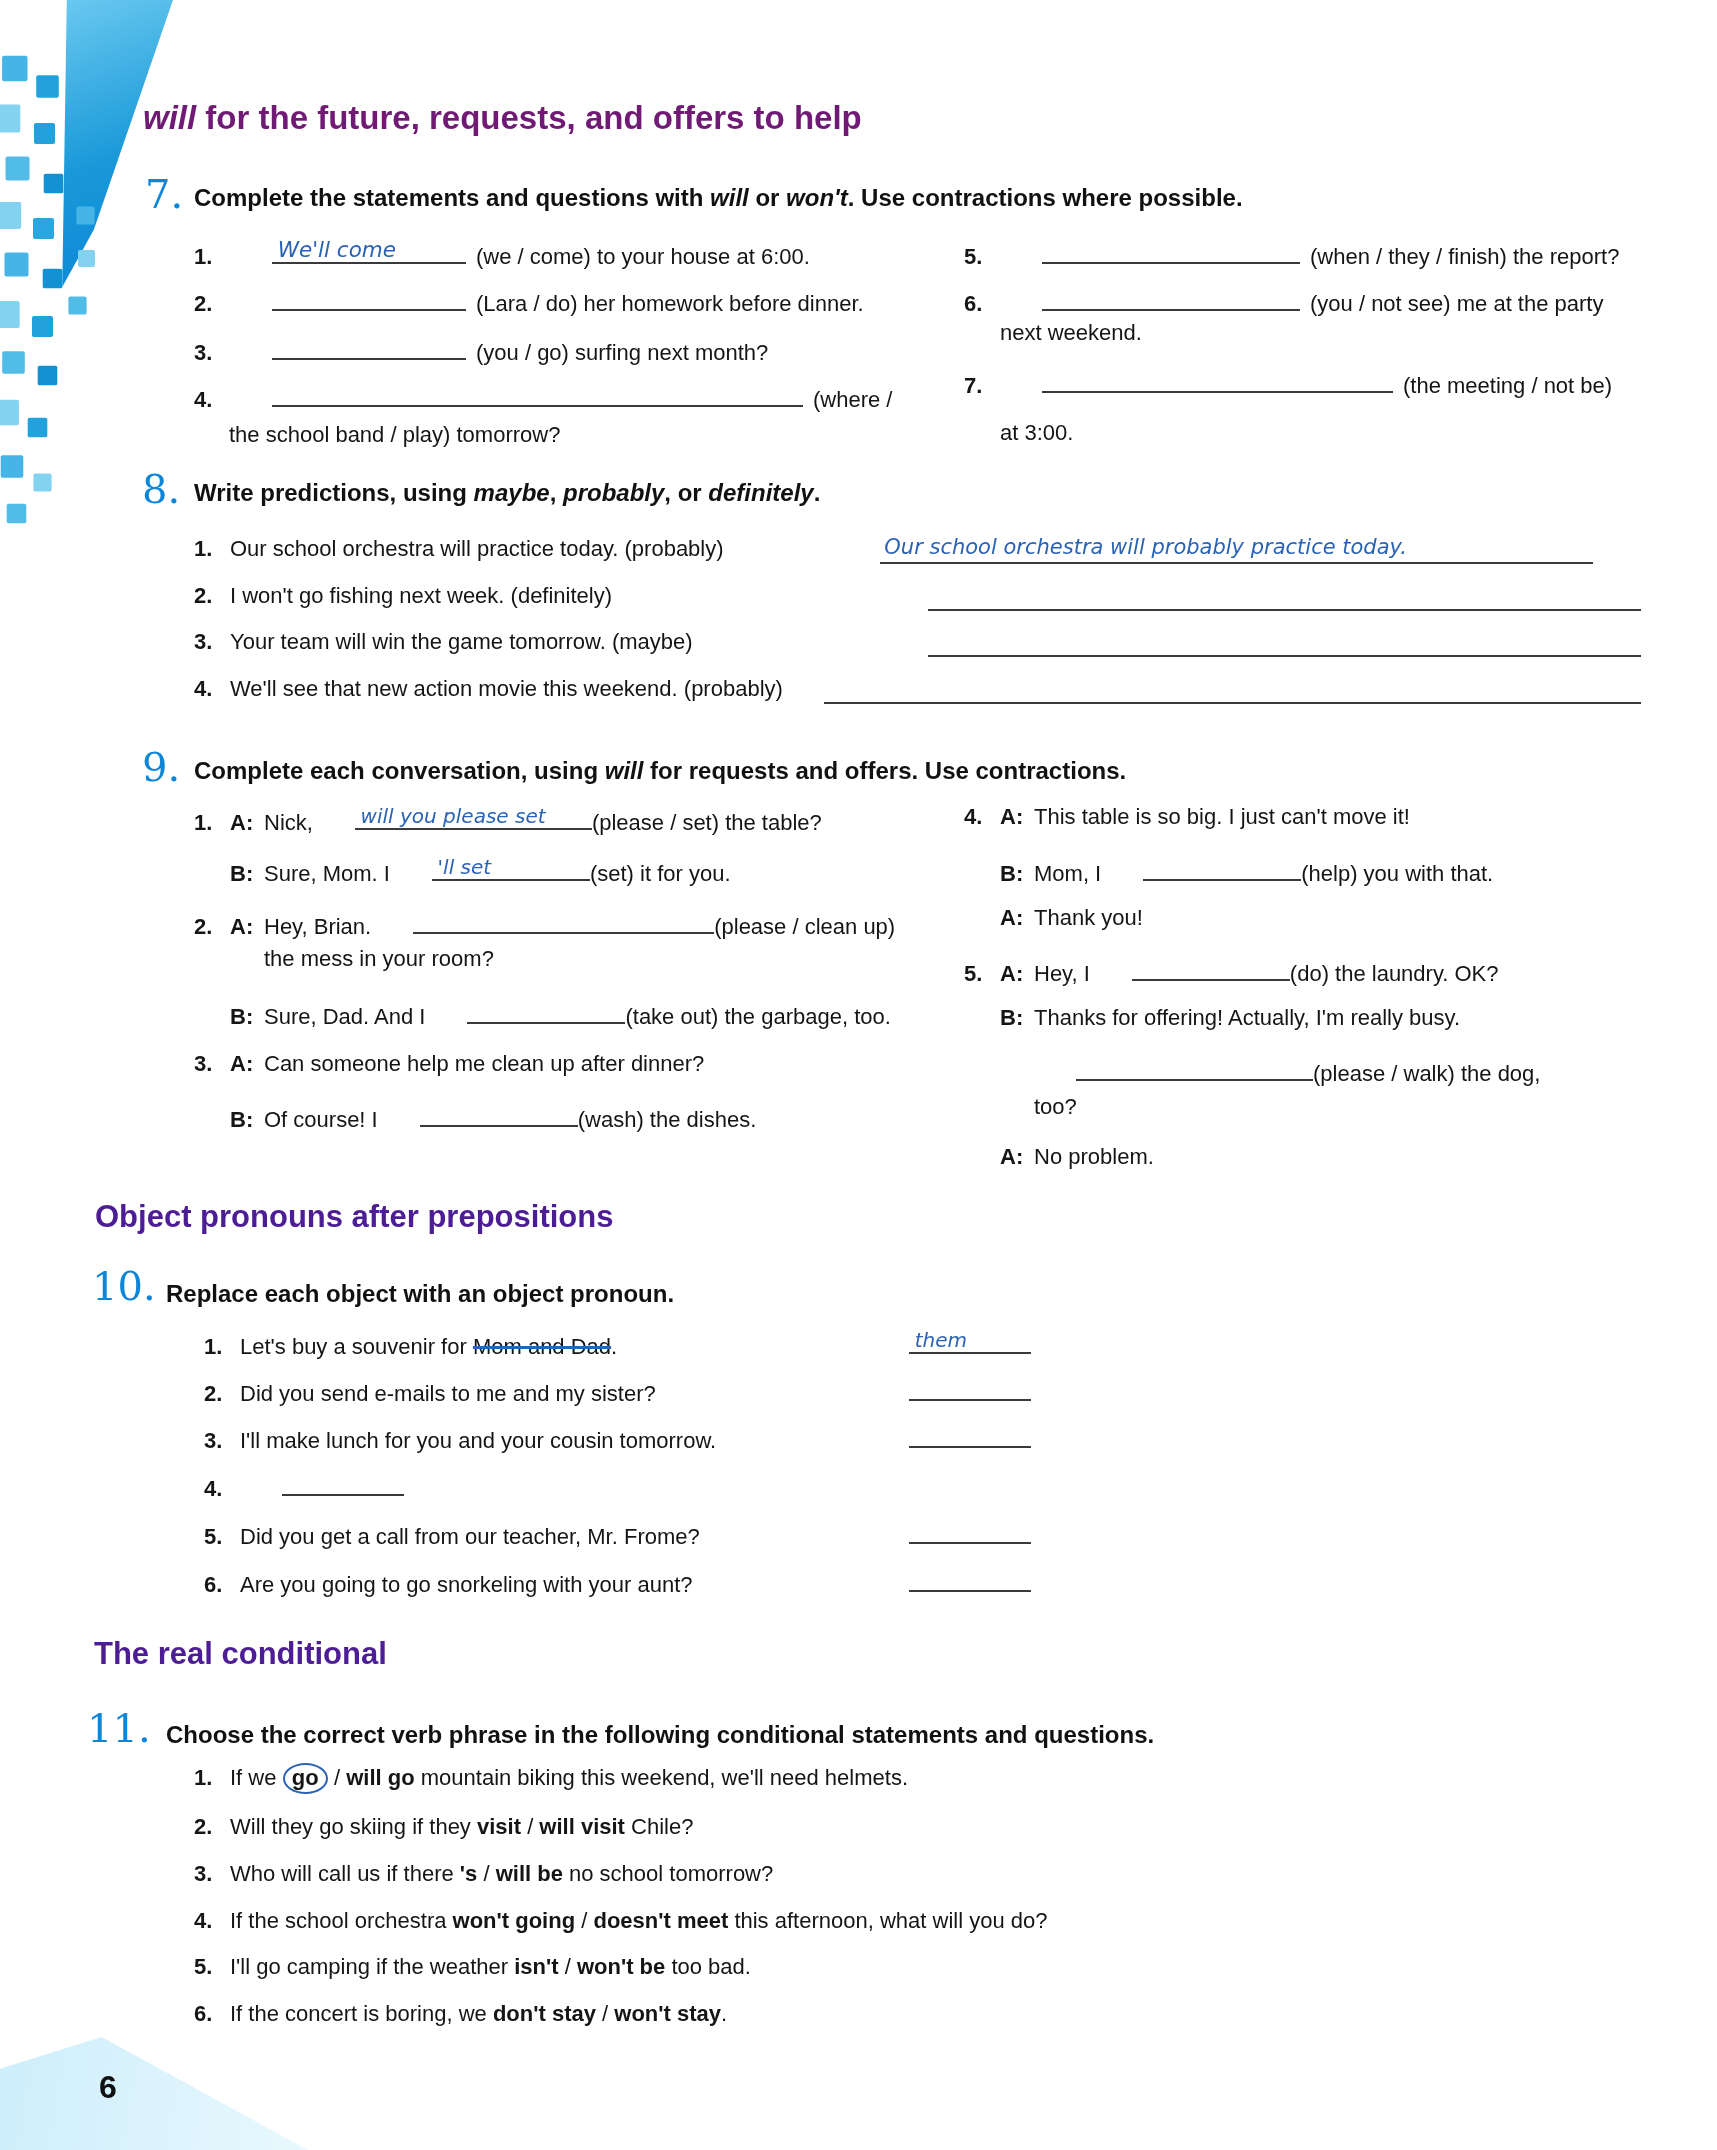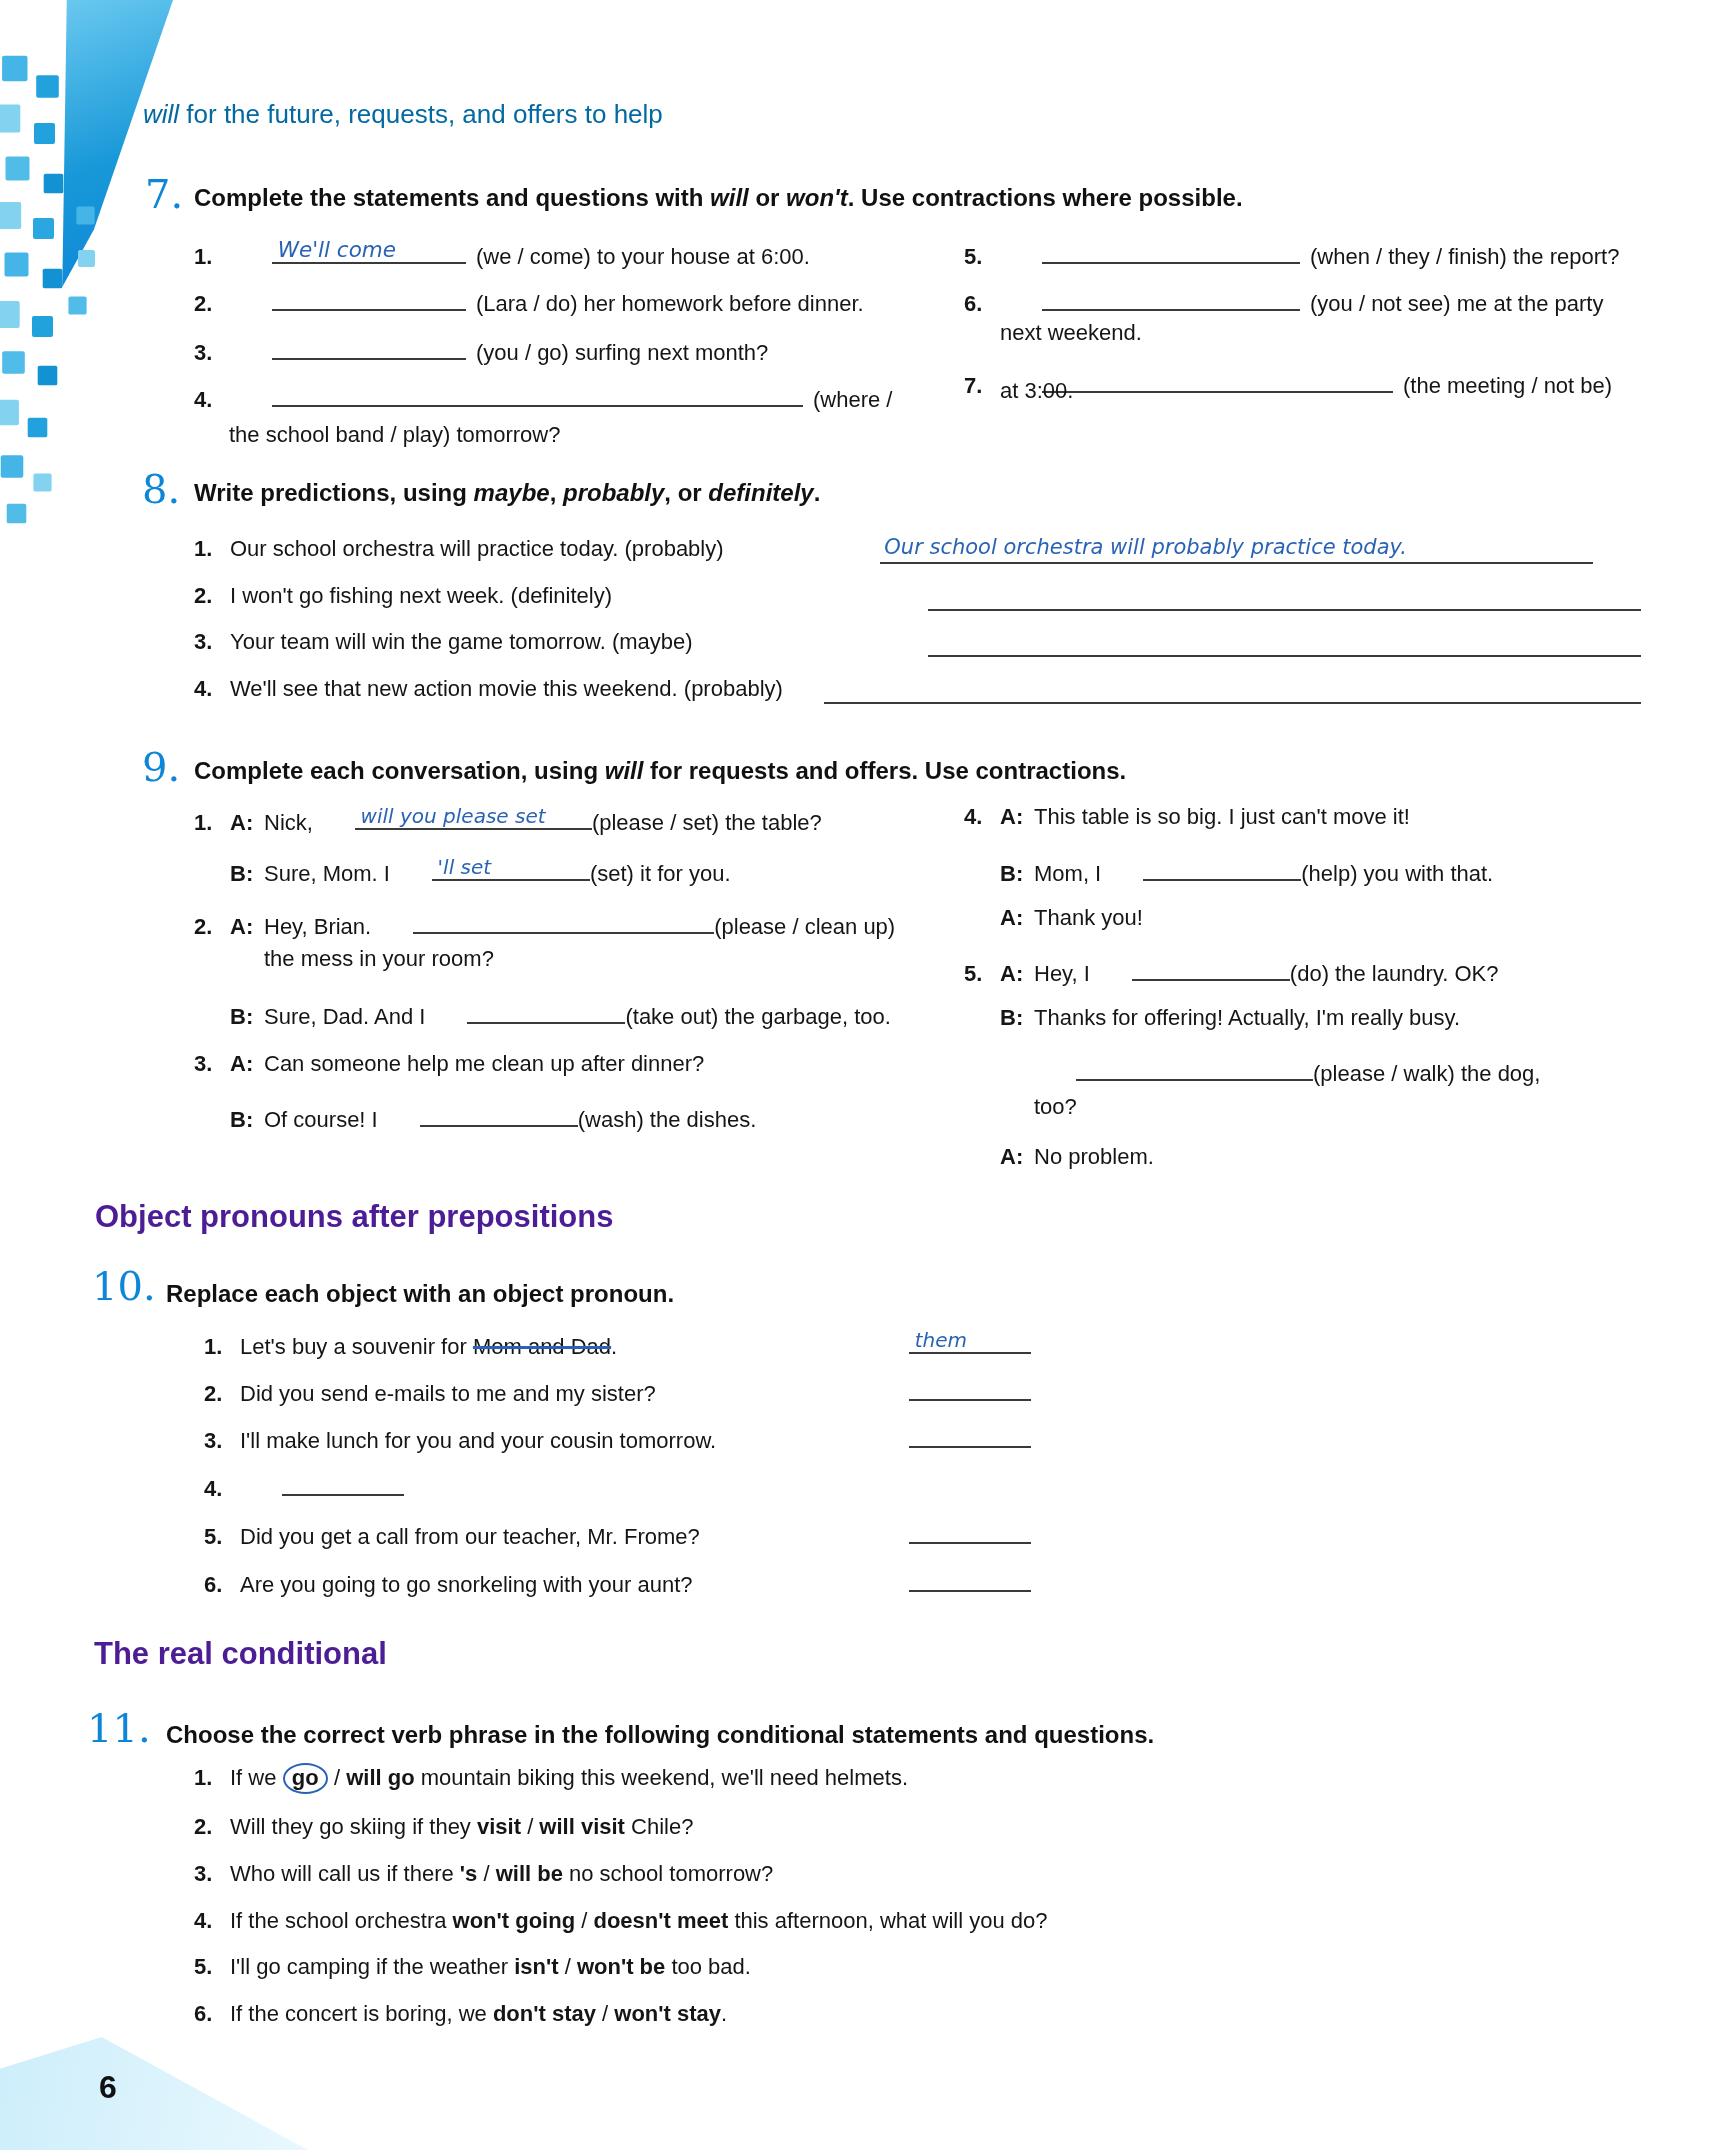--- a/index.html
+++ b/index.html
@@ -17,21 +17,21 @@
       16px 264px 0 11.5px #45b5e8, 52px 278px 0 9.3px #1292d3, 86px 258px 0 8px #83d2f0,
       5.7px 314px 0 13px #83d2f0, 42px 326px 0 10px #21a2dd, 77px 305px 0 8.6px #52bce8,
       13px 362px 0 10.8px #52bce8, 47px 375px 0 9.3px #1292d3, 5.7px 412px 0 12.2px #83d2f0,
       37px 427px 0 9.3px #21a2dd, 11.5px 466px 0 10.8px #45b5e8, 42px 482px 0 8.6px #83d2f0,
       16px 513px 0 9.3px #52bce8;}
   .corner-bl{position:absolute;left:0;top:2037px;width:308px;height:113px;
              background:linear-gradient(100deg,#cdeefb,#e9f8fe);
              clip-path:polygon(0 28%,33% 0,100% 100%,0 100%);}
   .pagenum{position:absolute;left:99px;top:2069px;font-size:32px;font-weight:bold;color:#111;}
   
-  .phead{position:absolute;font-size:26px;font-weight:normal;color:#0369a1;white-space:nowrap;}
+  .phead{position:absolute;font-size:33px;font-weight:bold;color:#701a75;white-space:nowrap;}
   .shead{position:absolute;font-size:31px;font-weight:bold;color:#4c1d95;white-space:nowrap;}
   .exnum{position:absolute;font-family:"DejaVu Serif",serif;font-size:40px;color:#0d86d8;}
   .instr{position:absolute;font-size:24px;font-weight:bold;color:#111;white-space:nowrap;}
   .bi{font-style:italic;}
   .b{font-weight:bold;}
   
   .row{position:absolute;display:flex;align-items:baseline;font-size:22px;color:#151515;white-space:nowrap;}
   .inum{font-weight:bold;width:36px;flex:none;}
   .sp{font-weight:bold;width:34px;flex:none;}
   .t10{display:inline-block;width:627px;white-space:nowrap;}
@@ -110,21 +110,21 @@
   <div class="row" style="left:1000px;top:320px">
       <span>next weekend.</span>
     </div>
   <div class="row" style="left:964px;top:367px">
       <span class="inum">7.</span>
       <span class="blank w490">
         <span class="hand"></span>
       </span>
       <span class="gap">(the meeting / not be)</span>
     </div>
-  <div class="row" style="left:1000px;top:378px">
+  <div class="row" style="left:1000px;top:420px">
       <span>at 3:00.</span>
     </div>
 
   <div class="exnum" style="left:142px;top:466px">8.</div>
   <div class="instr" style="left:194px;top:479px"><span>Write predictions, using </span><span class="bi">maybe</span><span>, </span><span class="bi">probably</span><span>, or </span><span class="bi">definitely</span><span>.</span></div>
 
   <div class="row" style="left:194px;top:536px">
       <span class="inum">1.</span>
       <span>Our school orchestra will practice today. (probably)</span>
     </div>

